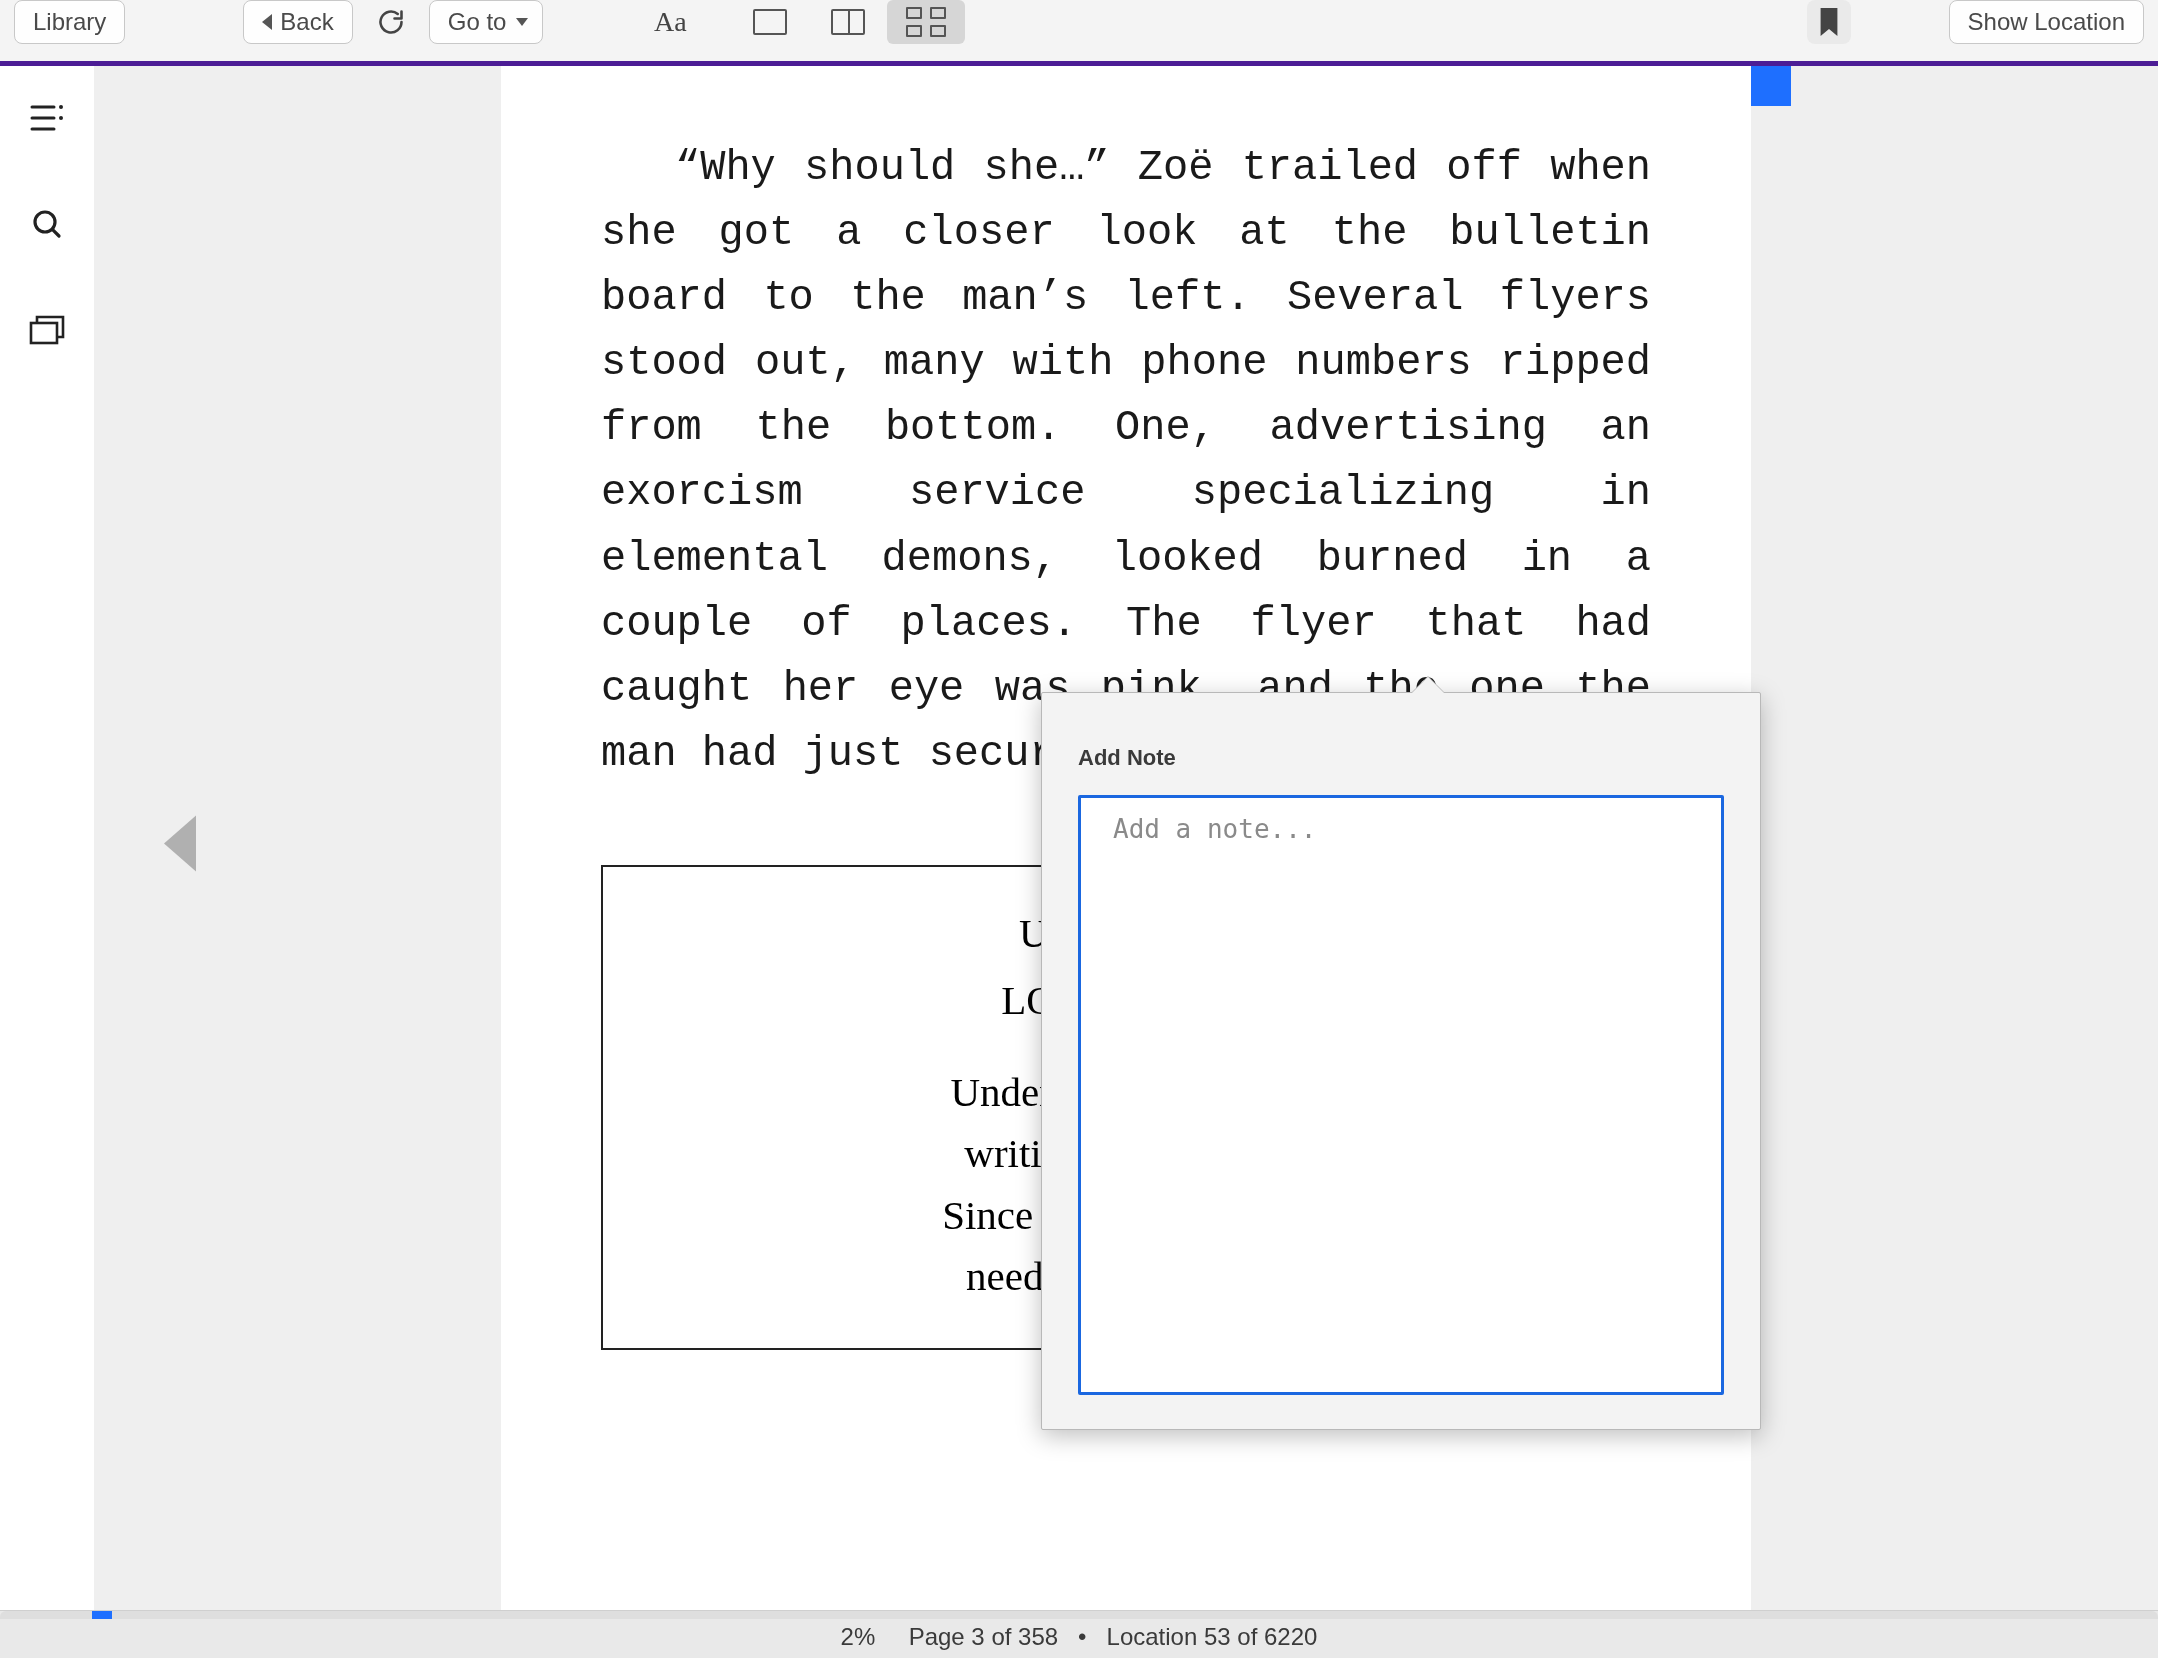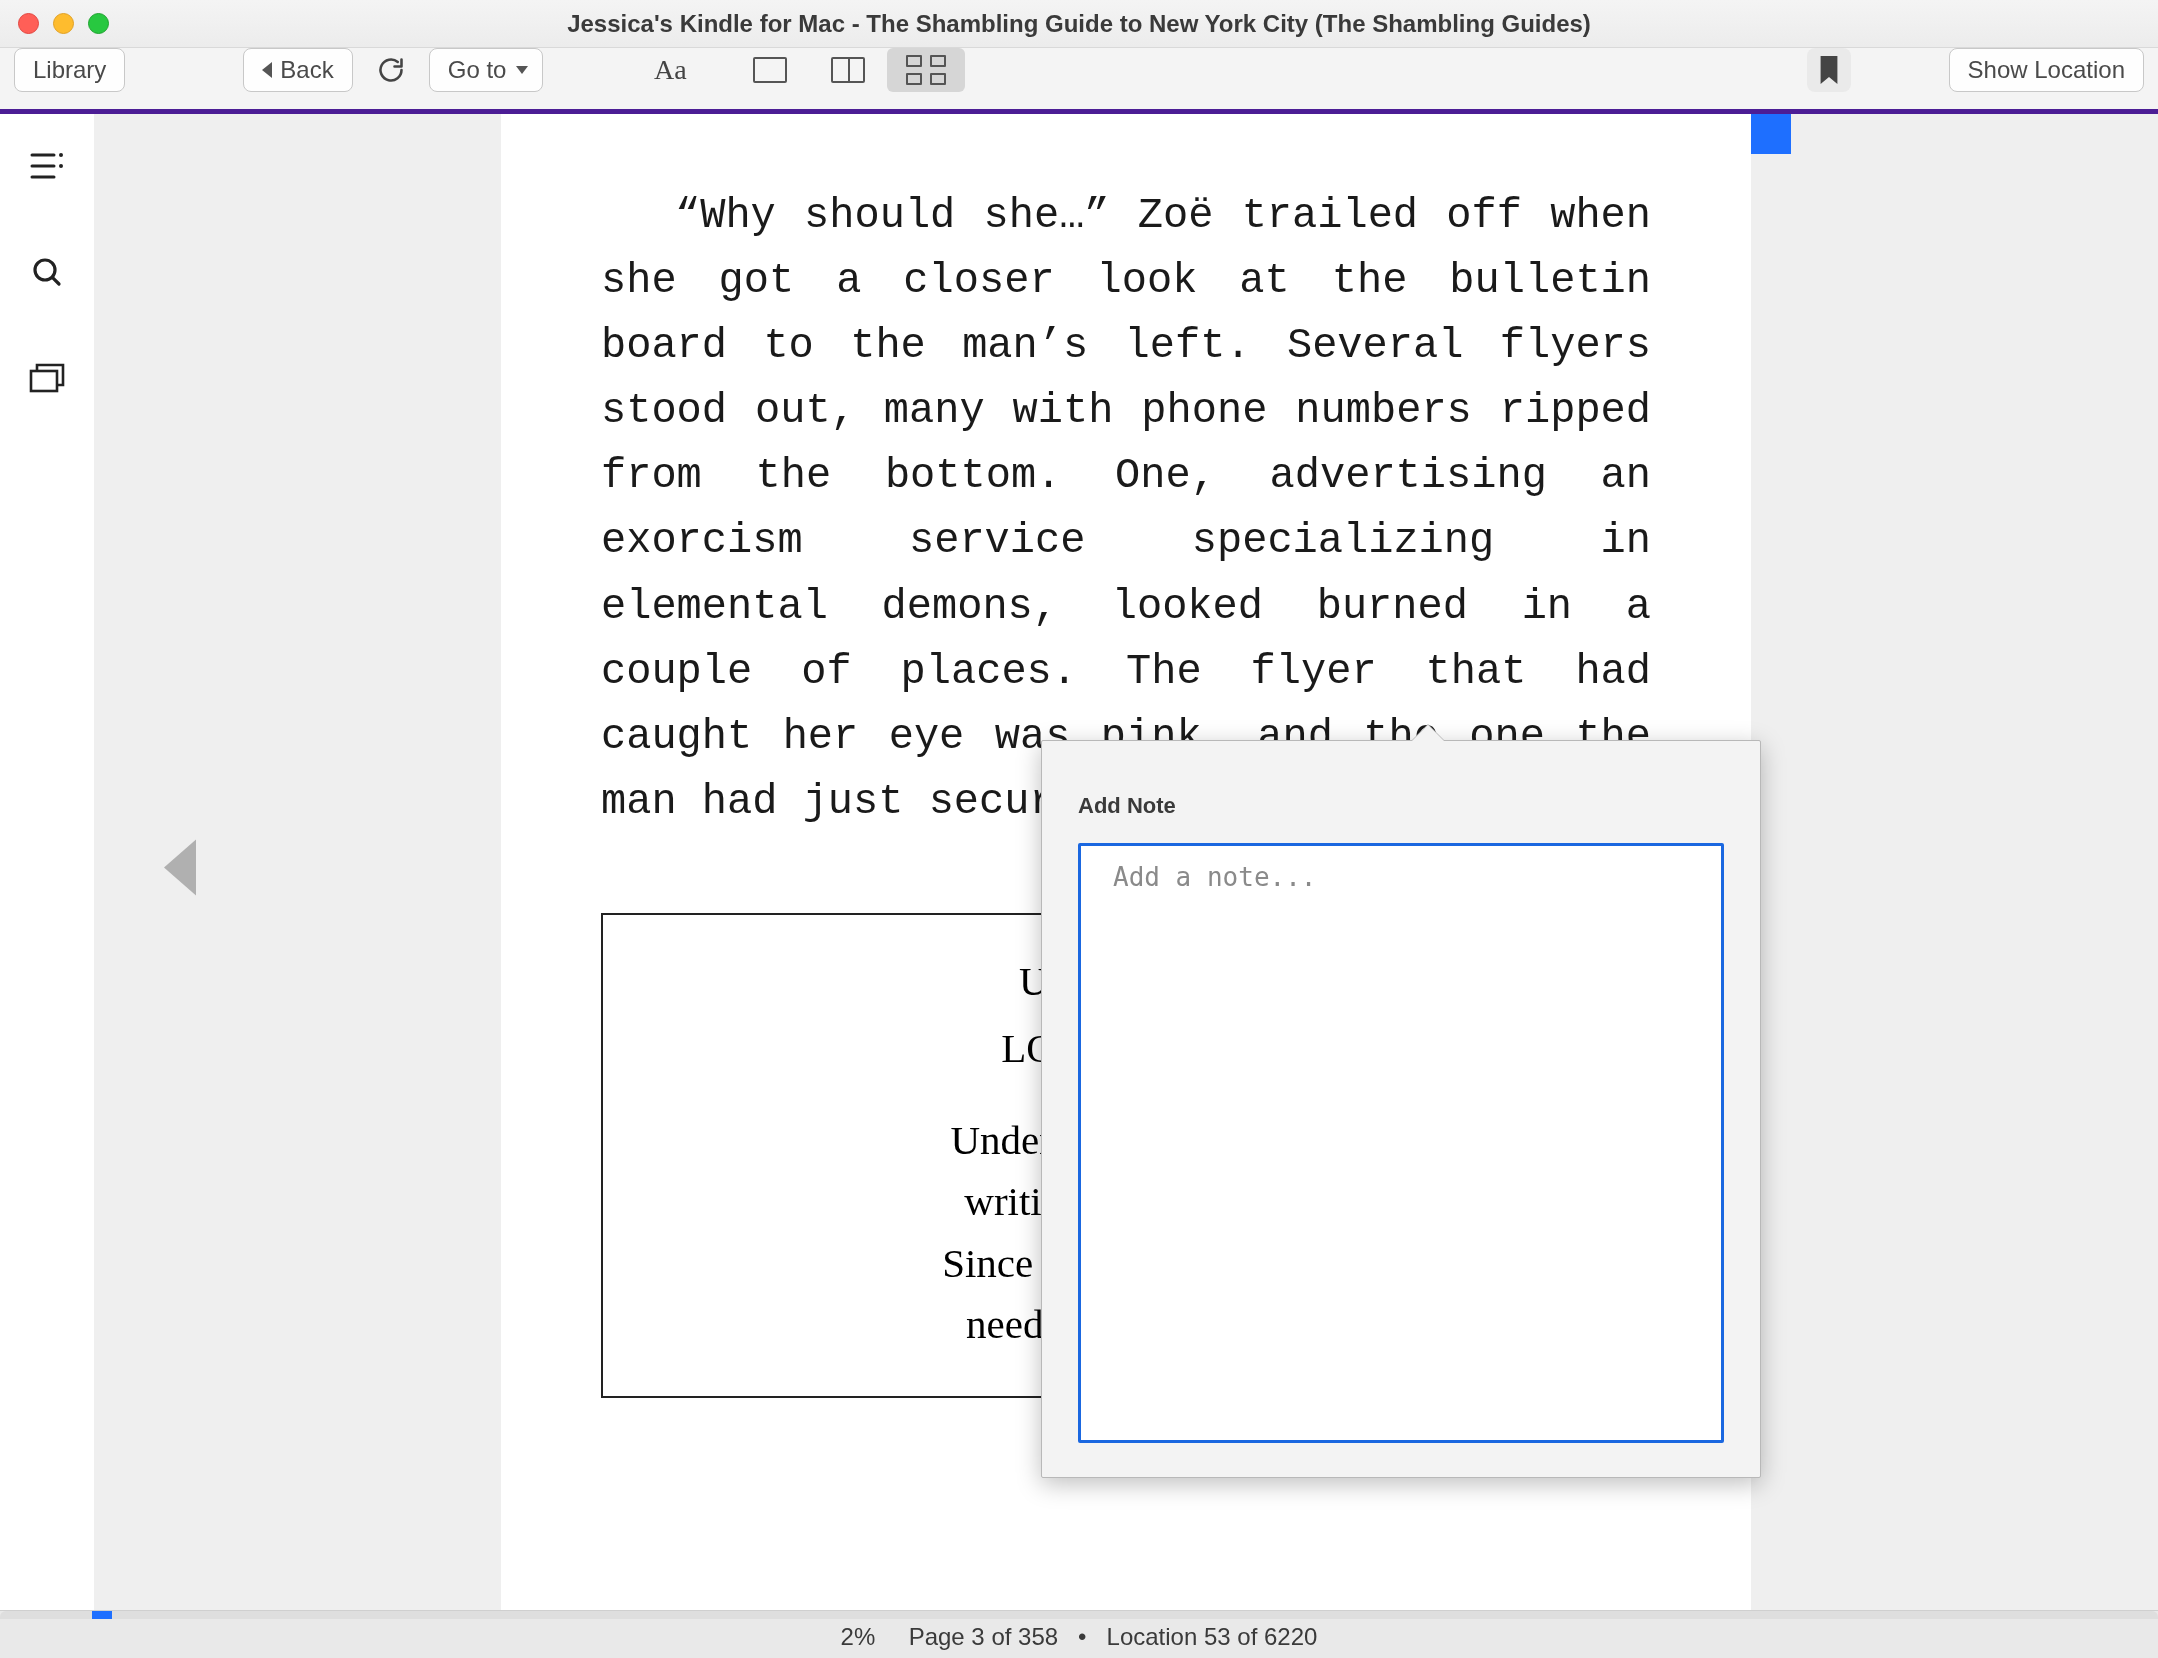--- a/index.html
+++ b/index.html
@@ -309,28 +309,20 @@
     font-size:26px;
     color:#9a9a9a;
     cursor:default;
   }
 </style>
 </head>
 <body>
 
 <div class="window">
 
-  <div class="titlebar">
-    <div class="traffic-lights">
-      <div class="traffic-light tl-close"></div>
-      <div class="traffic-light tl-min"></div>
-      <div class="traffic-light tl-max"></div>
-    </div>
-    <div class="title">Jessica's Kindle for Mac - The Shambling Guide to New York City (The Shambling Guides)</div>
-  </div>
 
   <div class="toolbar">
     <button class="tb-btn">
       <span>Library</span>
     </button>
 
     <div style="width:90px"></div>
 
     <button class="tb-btn">
       <span class="chevron-left"></span>

